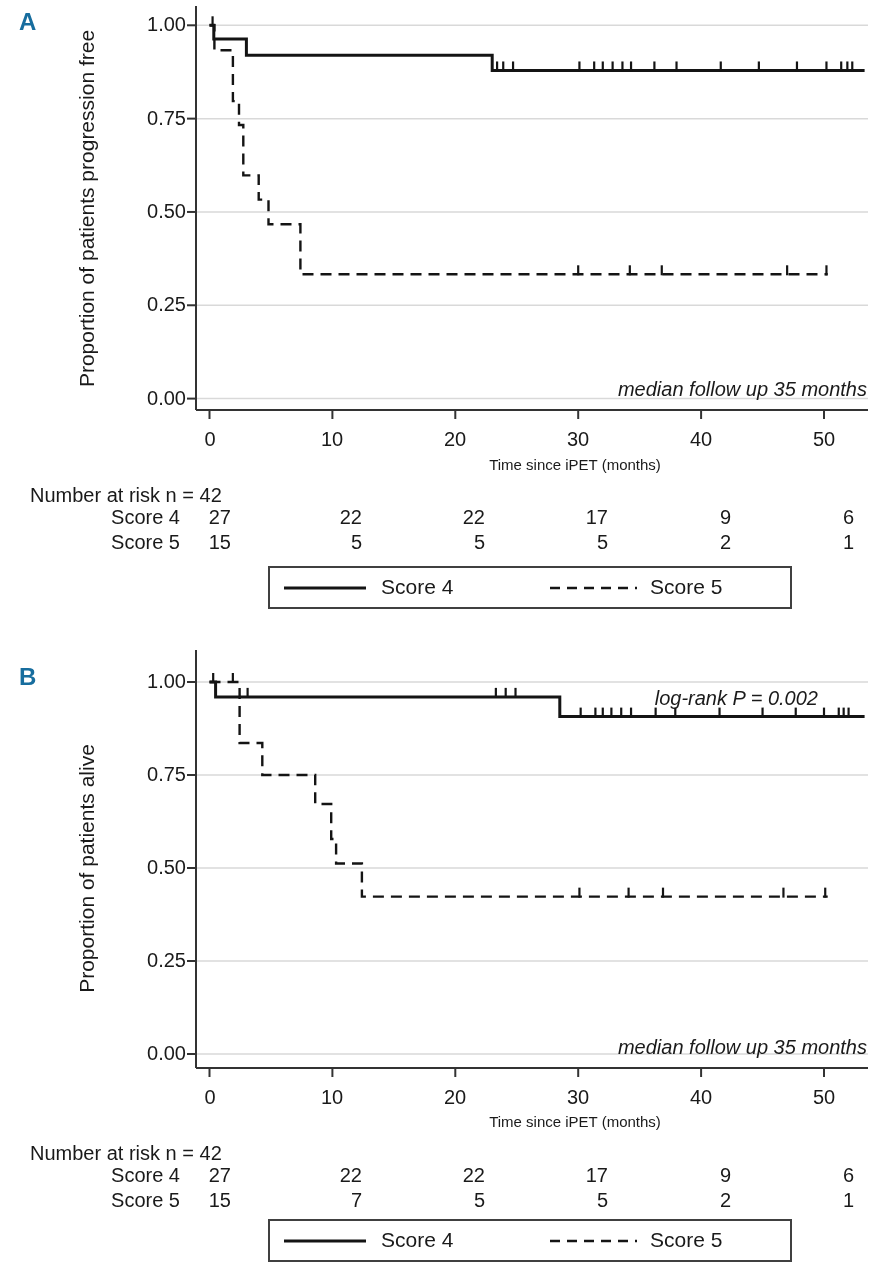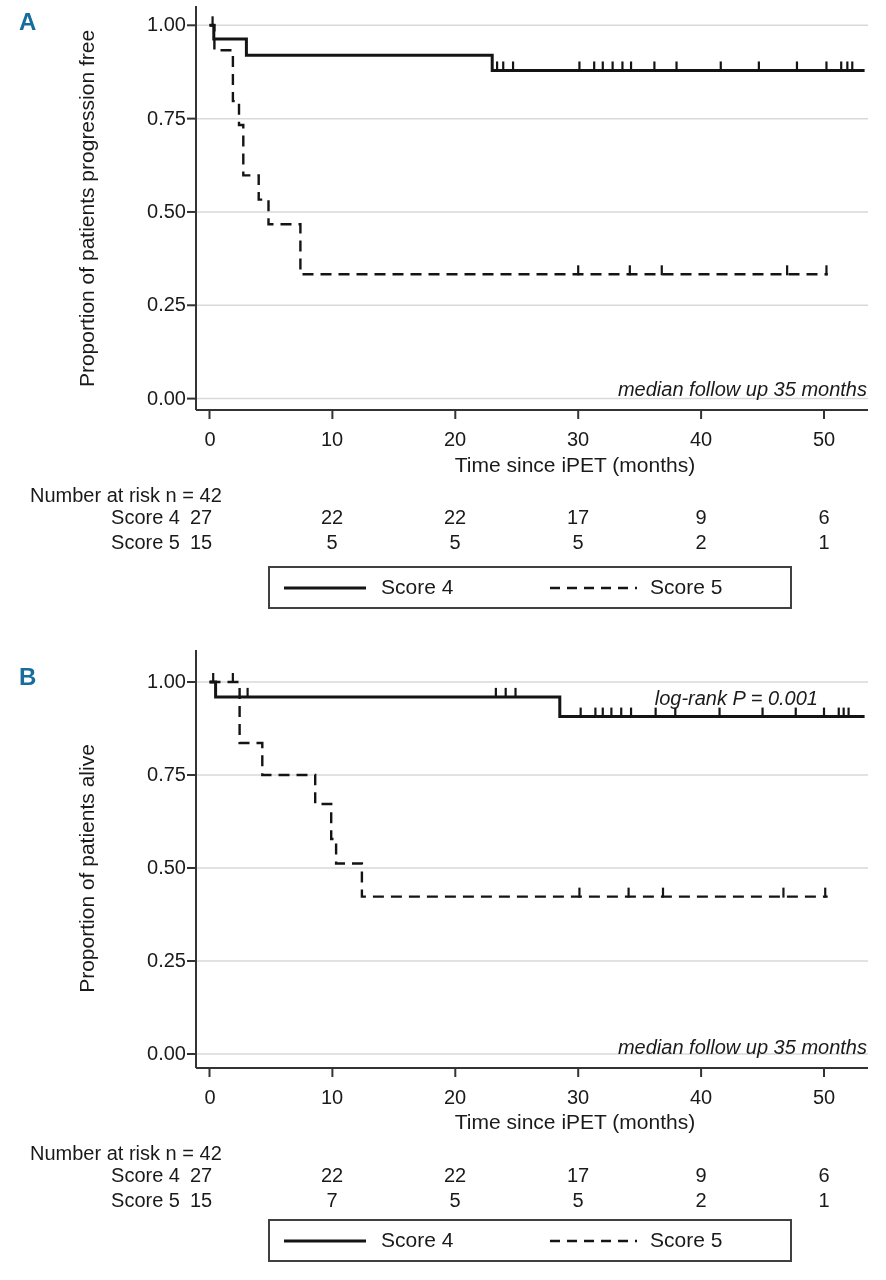--- a/index.html
+++ b/index.html
@@ -2,24 +2,24 @@
 <html><head>
 <meta charset="utf-8">
 <style>
   html,body{margin:0;padding:0;background:#ffffff;}
   #stage{position:relative;width:886px;height:1280px;background:#ffffff;overflow:hidden;
          font-family:"Liberation Sans",sans-serif;}
   #chart-svg{position:absolute;left:0;top:0;}
   .t{position:absolute;color:#1a1a1a;font-size:20px;line-height:23px;white-space:nowrap;}
   .ylab{width:68px;text-align:right;}
   .xlab{width:60px;text-align:center;}
-  .cell{width:60px;text-align:center;}
+  .cell{width:60px;text-align:right;}
   .rowlab{width:120px;text-align:right;}
   .ann{font-style:italic;text-align:right;width:345px;}
-  .axtitle{font-size:21px;text-align:center;width:290px;}
+  .axtitle{font-size:15px;text-align:center;width:290px;}
   .ytitle{font-size:21px;width:440px;text-align:center;transform:rotate(-90deg);}
   .plabel{font-size:24px;font-weight:bold;color:#176d9e;line-height:26px;}
   .legendbox{position:absolute;border:2px solid #404040;width:520px;height:39px;}
   .leglab{font-size:21px;}
 </style>
 </head>
 <body>
 
 <div id="stage">
   <svg id="chart-svg" width="886" height="1280">
@@ -160,21 +160,21 @@
 
   <div class="t plabel" style="left:19px;top:664px;">B</div>
   <div class="t ytitle" style="left:-134px;top:857px;">Proportion of patients alive</div>
 
   <div class="t ylab" style="left:118px;top:670px;">1.00</div>
   <div class="t ylab" style="left:118px;top:763px;">0.75</div>
   <div class="t ylab" style="left:118px;top:856px;">0.50</div>
   <div class="t ylab" style="left:118px;top:949px;">0.25</div>
   <div class="t ylab" style="left:118px;top:1042px;">0.00</div>
 
-  <div class="t ann" style="left:473px;top:687px;">log-rank P = 0.001</div>
+  <div class="t ann" style="left:473px;top:687px;">log-rank P = 0.002</div>
   <div class="t ann" style="left:522px;top:1036px;">median follow up 35 months</div>
 
   <div class="t xlab" style="left:180px;top:1086px;">0</div>
   <div class="t xlab" style="left:302px;top:1086px;">10</div>
   <div class="t xlab" style="left:425px;top:1086px;">20</div>
   <div class="t xlab" style="left:548px;top:1086px;">30</div>
   <div class="t xlab" style="left:671px;top:1086px;">40</div>
   <div class="t xlab" style="left:794px;top:1086px;">50</div>
   <div class="t axtitle" style="left:430px;top:1110px;">Time since iPET (months)</div>
 

